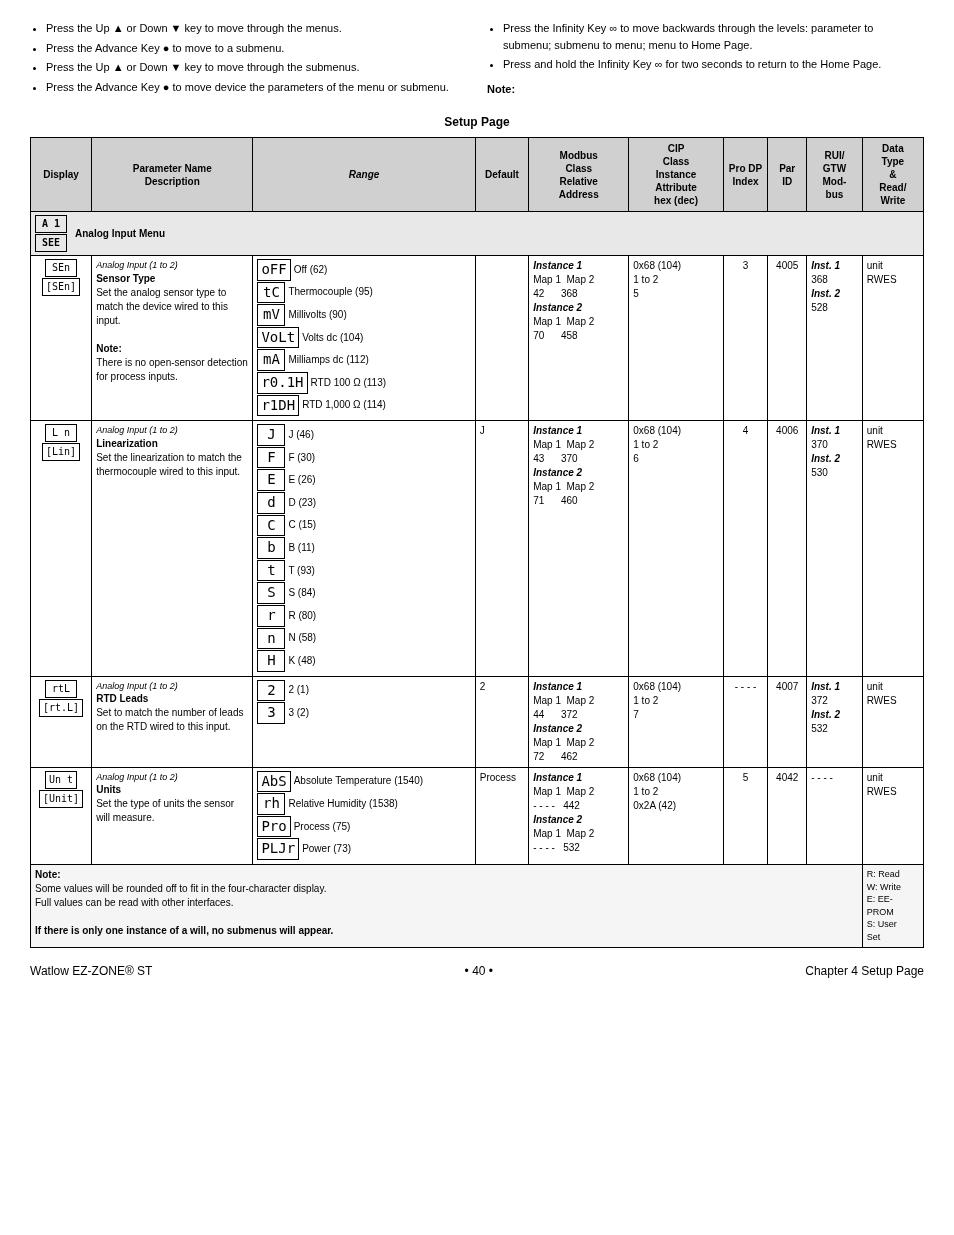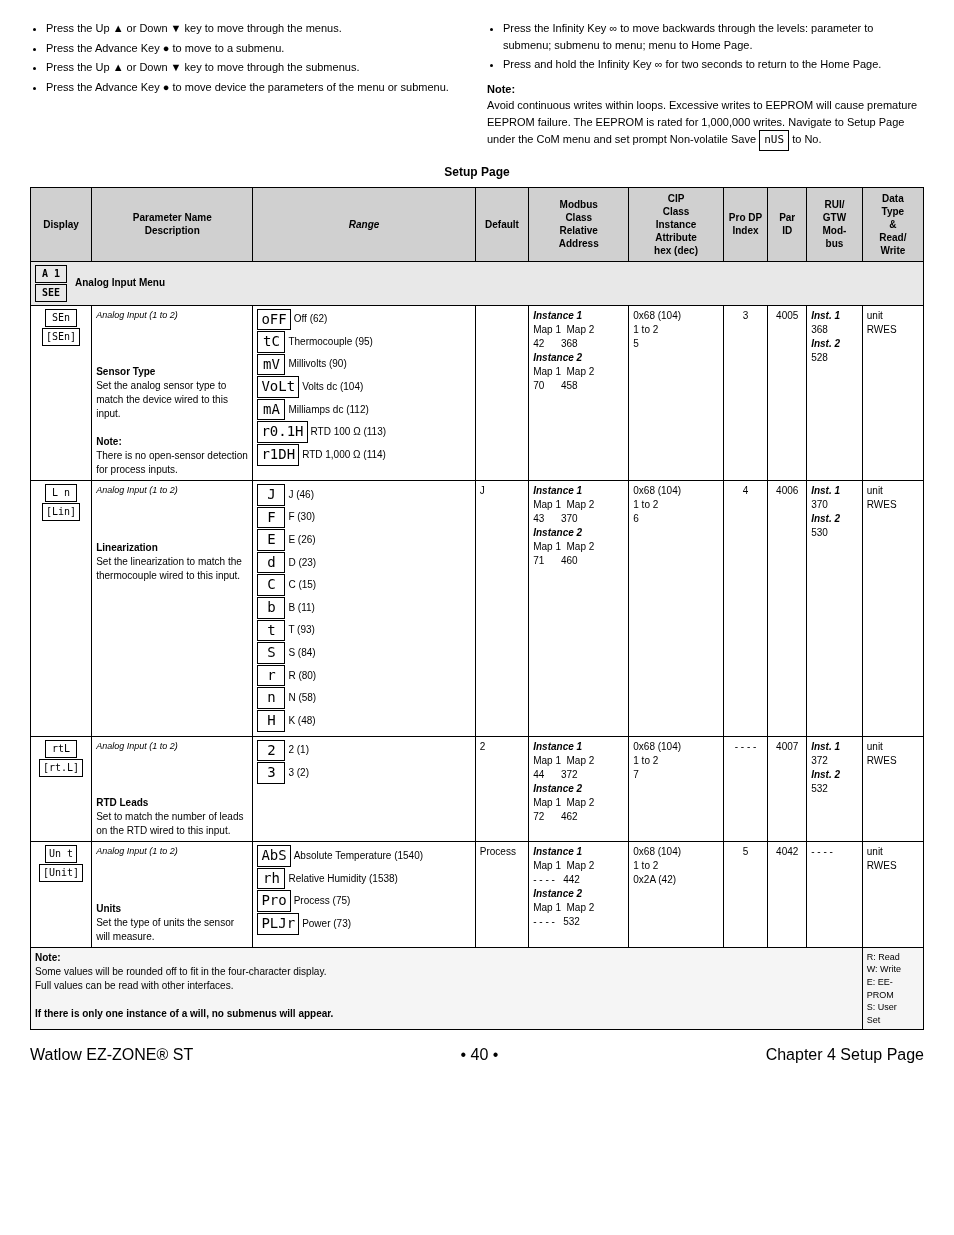--- a/index.html
+++ b/index.html
@@ -82,21 +82,21 @@
     .display-bot {
       border: 1px solid #000;
       padding: 1px 3px;
       font-family: monospace;
       font-size: 10px;
       display: inline-block;
       min-width: 32px;
       text-align: center;
       margin-top: 1px;
     }
-    .param-name { font-weight: bold; margin-top: 44px; }
+    .param-name { font-weight: bold; }
     .range-item {
       display: flex;
       align-items: center;
       gap: 3px;
       margin-bottom: 1px;
     }
     .range-box {
       border: 1px solid #000;
       padding: 0 3px;
       font-family: monospace;
@@ -109,21 +109,21 @@
     .note-row td {
       border: 1px solid #000;
       background: #f5f5f5;
       padding: 4px 6px;
       font-size: 10px;
     }
     .footer {
       display: flex;
       justify-content: space-between;
       margin-top: 16px;
-      font-size: 16px;
+      font-size: 12px;
     }
     .note-sub { font-weight: bold; }
   </style>
 </head>
 <body>
 
 <div class="intro-text">
   <div class="intro-left">
     <ul class="bullet-list">
       <li>Press the Up <strong>▲</strong> or Down <strong>▼</strong> key to move through the menus.</li>
@@ -132,21 +132,20 @@
       <li>Press the Advance Key ● to move device the parameters of the menu or submenu.</li>
     </ul>
   </div>
   <div class="intro-right">
     <ul class="bullet-list">
       <li>Press the Infinity Key ∞ to move backwards through the levels: parameter to submenu; submenu to menu; menu to Home Page.</li>
       <li>Press and hold the Infinity Key ∞ for two seconds to return to the Home Page.</li>
     </ul>
     <div class="note-block">
       <p><span class="note-label">Note:</span></p>
-      <p>Avoid continuous writes within loops. Excessive writes to EEPROM will cause premature EEPROM failure. The EEPROM is rated for 1,000,000 writes. Navigate to Setup Page under the CoM menu and set prompt Non-volatile Save <span class="display-box">nUS</span> to No.</p>
     </div>
   </div>
 </div>
 
 <div class="section-title">Setup Page</div>
 
 <table class="main-table">
   <thead>
     <tr>
       <th style="width:55px;">Display</th>

